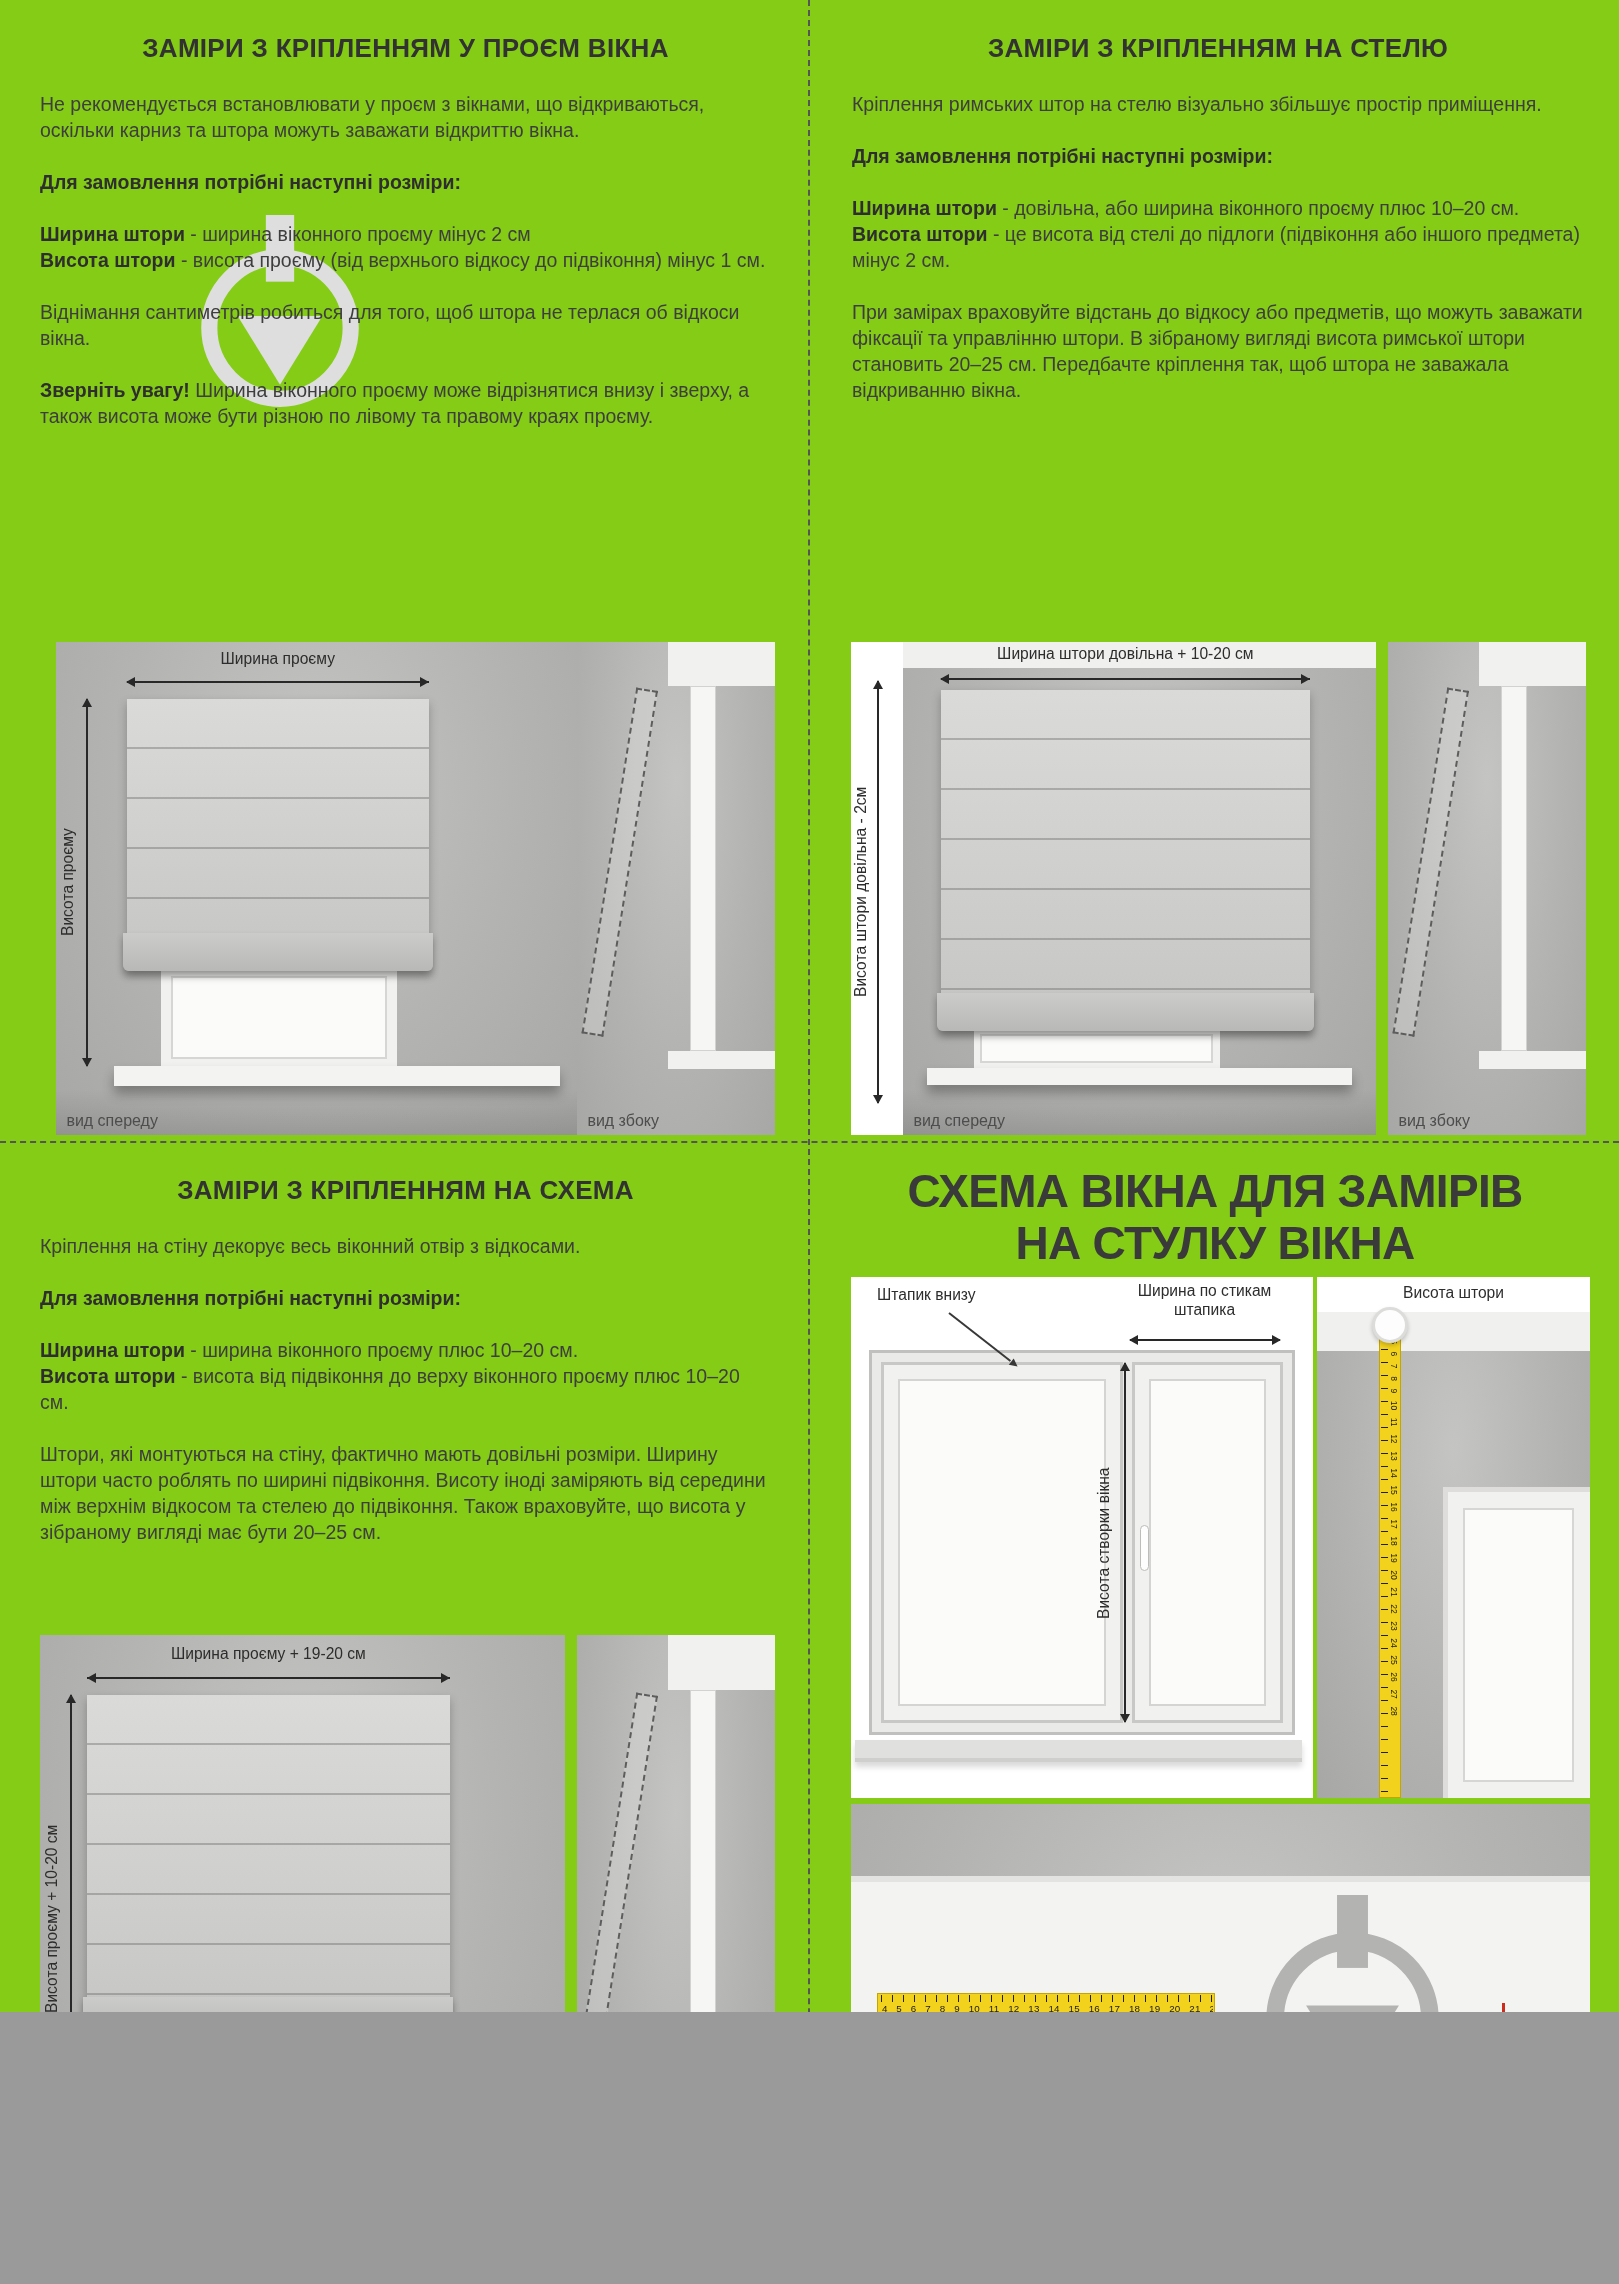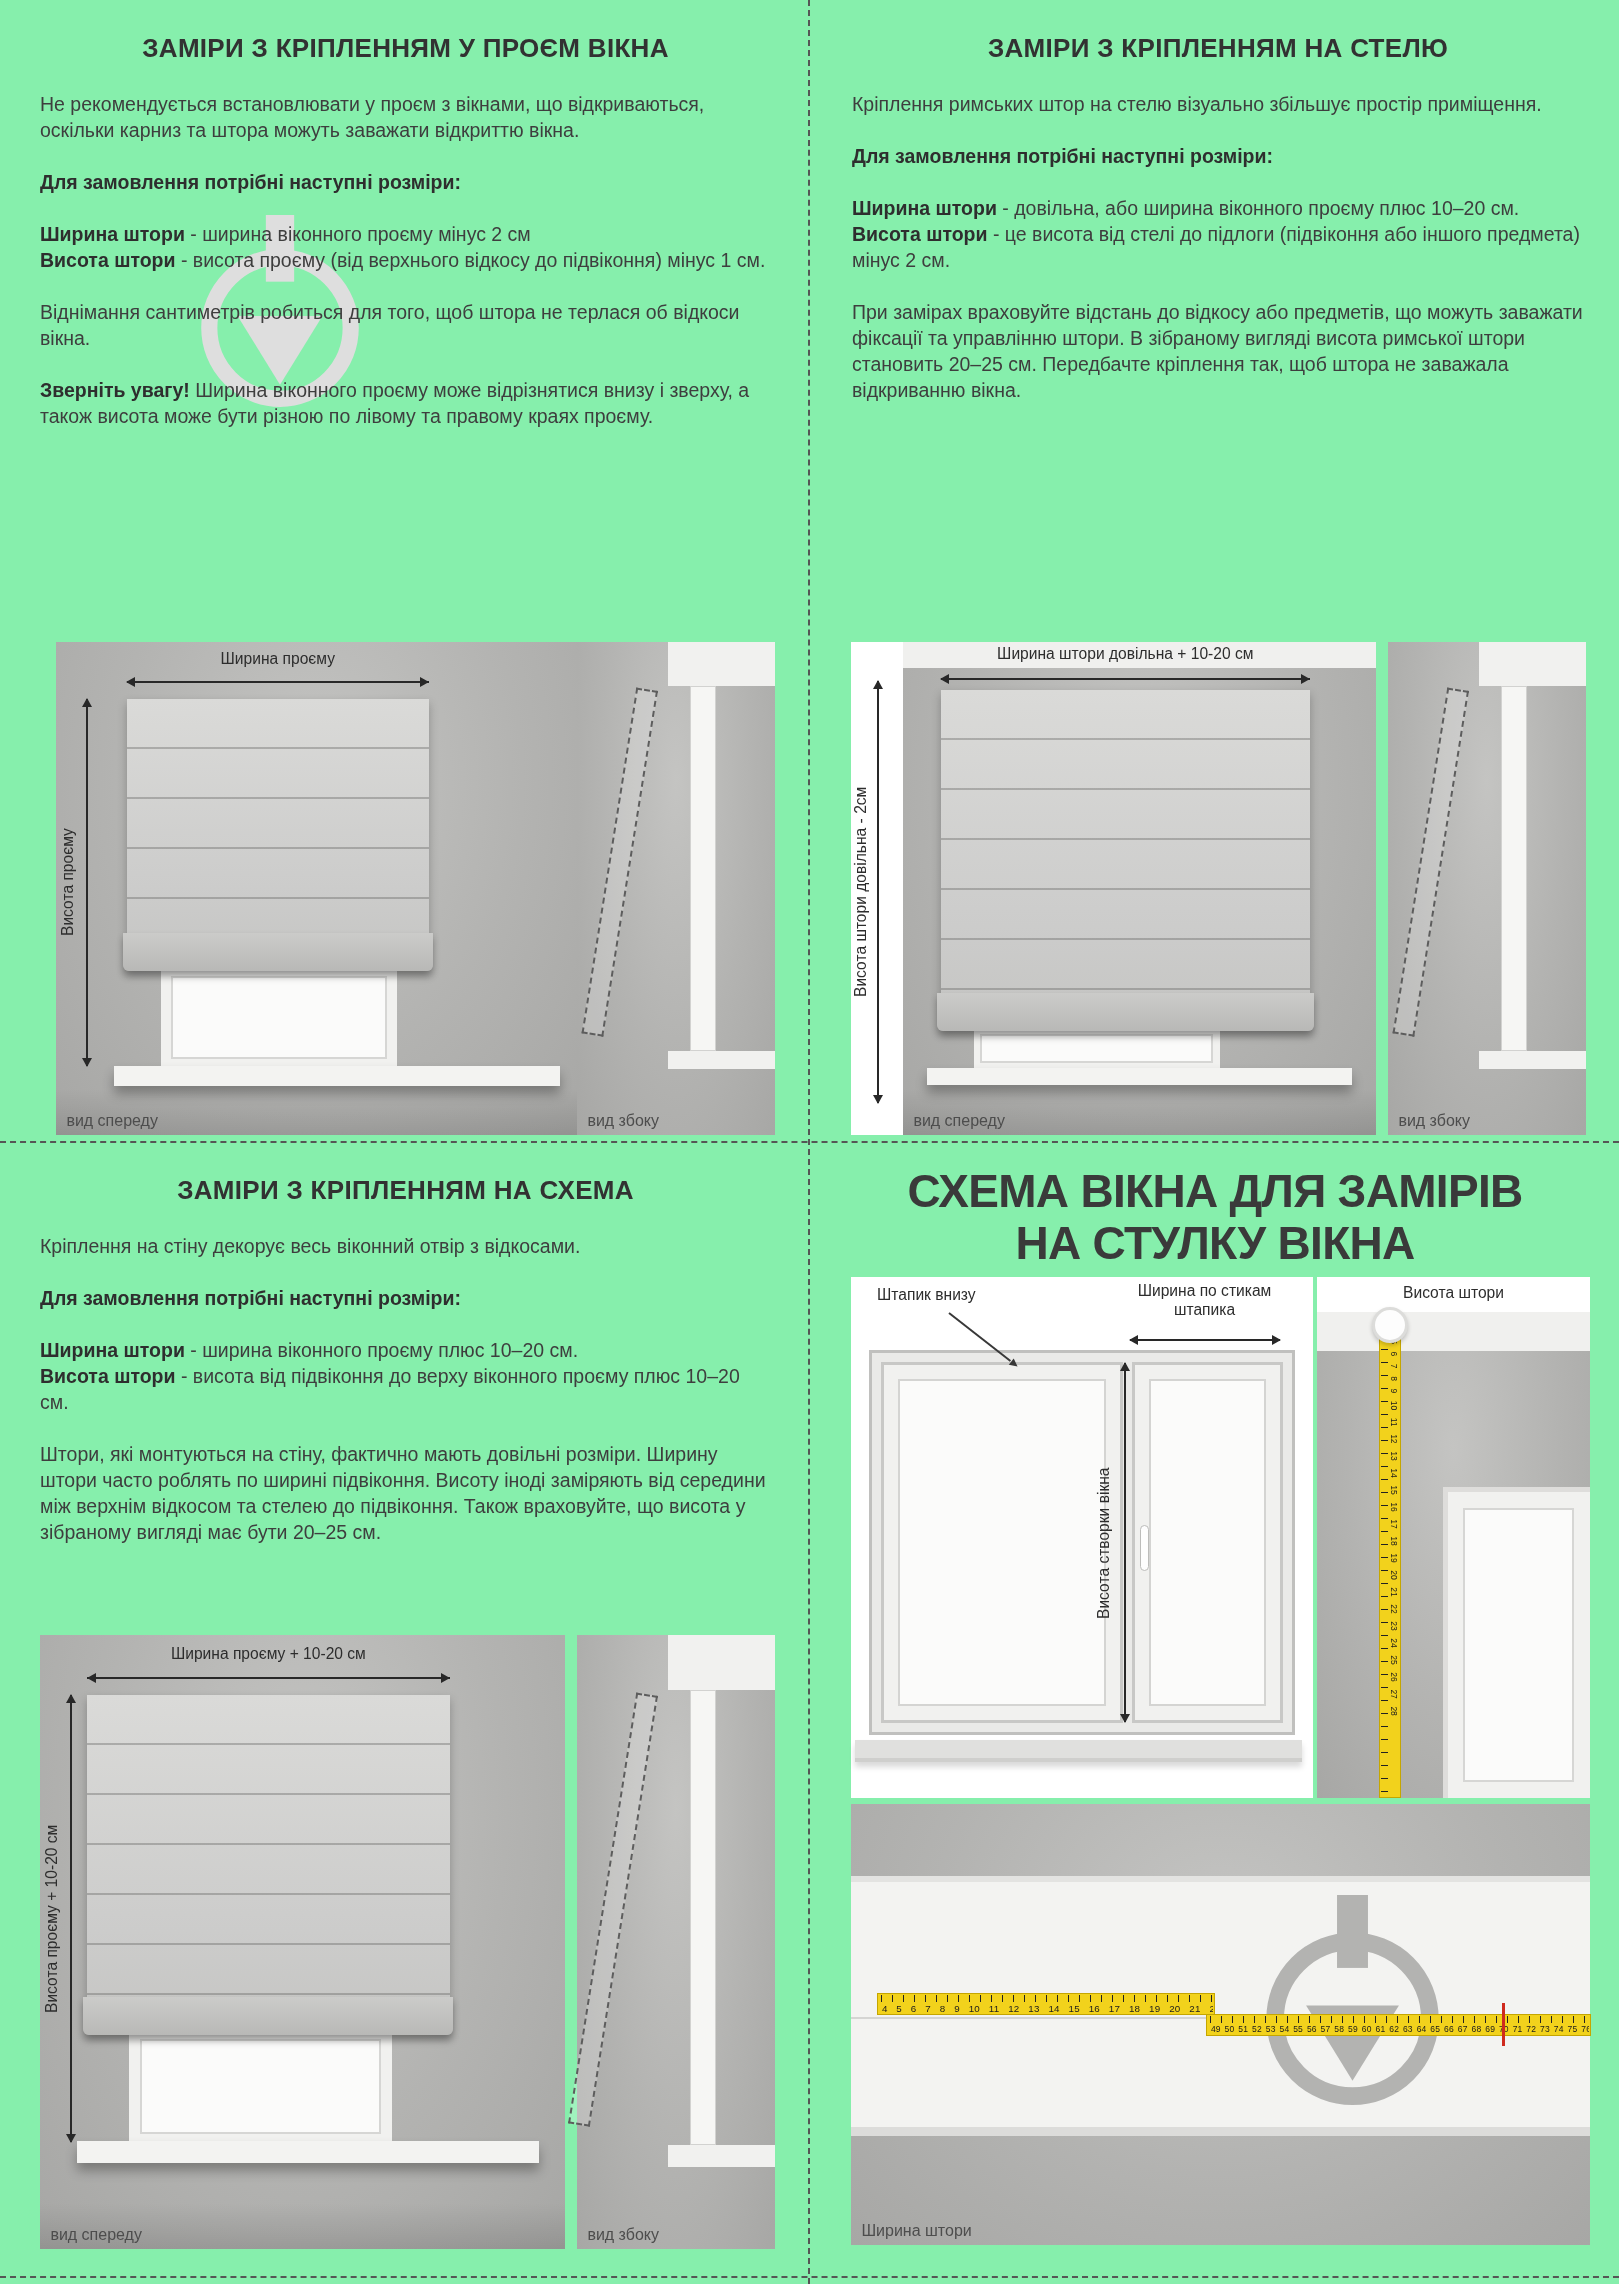--- a/index.html
+++ b/index.html
@@ -1,17 +1,17 @@
 <!DOCTYPE html>
 <html style="font-size:10.4px"><head>
 <meta charset="utf-8">
 <style>
   * { box-sizing: border-box; }
   html,body { margin:0; padding:0; background:#9a9a9a; }
-  .page { position:relative; width:1619px; height:2284px; background:#86efac;
+  .page { position:relative; width:1619px; height:2012px; background:#84cc16;
           font-family:"Liberation Sans", sans-serif; color:#3e3e3e; overflow:hidden; }
 
   
   .div-v { position:absolute; left:808px; top:0; height:2284px; width:0; border-left:2px dashed #555; z-index:5; }
   .div-h { position:absolute; top:1141px; left:0; width:1619px; height:0; border-top:2px dashed #555; z-index:5; }
   .div-b { position:absolute; top:2276px; left:0; width:1619px; height:0; border-top:2px dashed #555; z-index:5; }
 
   
   .textblock { position:absolute; z-index:2; }
   .sec-title { font-size:26px; font-weight:bold; color:#323232; text-align:center; letter-spacing:0.3px; margin:0 0 27px 0; }
@@ -171,21 +171,21 @@
   <div class="textblock" style="left:0; top:1142px; width:809px; padding:33px 38px 0 40px;">
     <h2 class="sec-title">ЗАМІРИ З КРІПЛЕННЯМ НА СХЕМА</h2>
     <p class="para">Кріплення на стіну декорує весь віконний отвір з відкосами.</p>
     <p class="para"><b>Для замовлення потрібні наступні розміри:</b></p>
     <p class="para"><b>Ширина штори</b><span> - ширина віконного проєму плюс 10–20 см.</span><br>
       <b>Висота штори</b><span> - висота від підвіконня до верху віконного проєму плюс 10–20 см.</span></p>
     <p class="para tight">Штори, які монтуються на стіну, фактично мають довільні розміри. Ширину штори часто роблять по ширині підвіконня. Висоту іноді заміряють від середини між верхнім відкосом та стелею до підвіконня. Також враховуйте, що висота у зібраному вигляді має бути 20–25 см.</p>
   </div>
 
   <div class="photo" style="left:40px; top:1635px; width:525px; height:614px;">
-    <div class="dim-label" style="left:9%; width:69%; top:10.4px;">Ширина проєму + 10-20 см</div>
+    <div class="dim-label" style="left:9%; width:69%; top:10.4px;">Ширина проєму + 19-20 см</div>
     <div class="arr-h" style="left:9%; width:69%; top:42px;"></div>
     <div class="blind" style="left:9%; top:60px; width:69%; height:337px;"></div>
     <div class="win" style="left:17%; top:394px; width:50%; height:115px;">
         <div class="pane"></div>
       </div>
     <div class="sill" style="left:7%; top:506px; width:88%; height:22px;"></div>
     <div class="arr-v" style="left:30px; top:60px; height:447px;"></div>
     <div class="vlabel" style="left:-1.3px; top:60px; width:26px; height:447px;">Висота проєму + 10-20 см</div>
     <div class="wallshadow"></div>
     <div class="caption">вид спереду</div>

